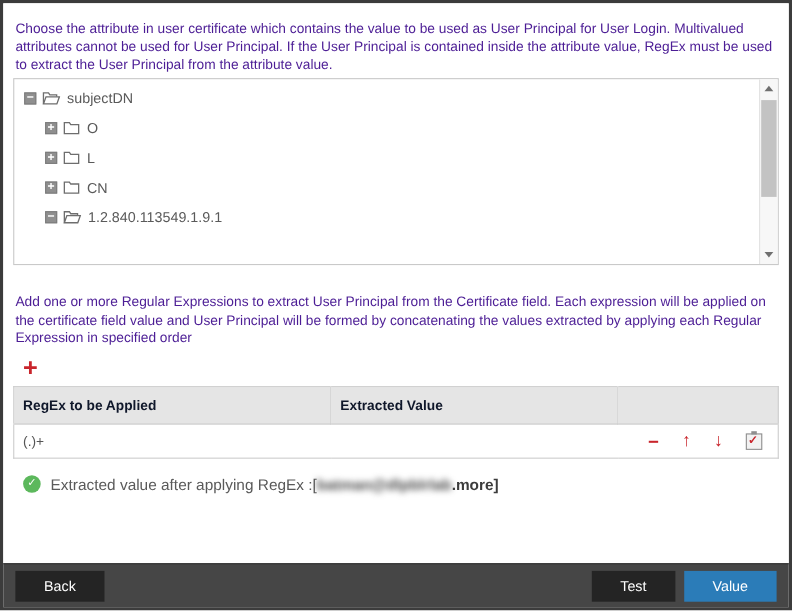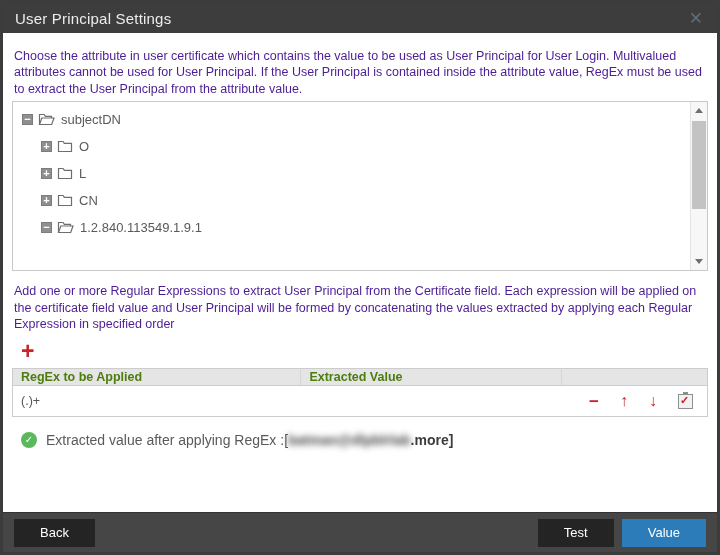--- a/index.html
+++ b/index.html
@@ -99,22 +99,22 @@
     cursor: pointer;
   }
   table.regex {
     width: 100%; border-collapse: collapse;
     margin-top: 4px;
     font-size: 12.5px;
     border: 1px solid #ccc;
   }
   table.regex th {
     background: #e5e5e5;
-    color: #4d7c0f; text-align: left; font-weight: bold;
-    height: 17px; padding: 0 8px;
+    color: #0f172a; text-align: left; font-weight: bold;
+    height: 34px; padding: 0 8px;
     border-bottom: 1px solid #ccc;
     border-right: 1px solid #d6d6d6;
   }
   table.regex th:last-child { border-right: none; }
   table.regex td {
     height: 31px; padding: 0 8px;
     color: #555; background: #fff;
   }
   .col-regex { width: 41.5%; }
   .col-extracted { width: 37.5%; }
@@ -171,24 +171,20 @@
   }
   .btn-dark { background: #242424; }
   .btn-blue { background: #2b7cb8; margin-left: 8px; min-width: 76px; }
   .footer .right { margin-left: auto; display: flex; }
 </style>
 </head>
 <body>
 
 <div class="dialog">
 
-  <div class="titlebar">
-    <span class="title">User Principal Settings</span>
-    <span class="close">✕</span>
-  </div>
 
   <div class="content">
 
     <p class="para">Choose the attribute in user certificate which contains the value to be used as User Principal for User Login. Multivalued attributes cannot be used for User Principal. If the User Principal is contained inside the attribute value, RegEx must be used to extract the User Principal from the attribute value.</p>
 
     
     <div class="tree-panel">
 
       <div class="tree-row lvl0">
         <span class="expander">−</span>
@@ -247,21 +243,21 @@
         <div class="sb-btn up">
             <span class="tri-up"></span>
           </div>
         <div class="sb-thumb"></div>
         <div class="sb-btn down">
             <span class="tri-down"></span>
           </div>
       </div>
     </div>
 
-    <p class="para" style="margin-top:12px;">Add one or more Regular Expressions to extract User Principal from the Certificate field. Each expression will be applied on the certificate field value and User Principal will be formed by concatenating the values extracted by applying each Regular Expression in specified order</p>
+    <p class="para" style="margin-top:25px;">Add one or more Regular Expressions to extract User Principal from the Certificate field. Each expression will be applied on the certificate field value and User Principal will be formed by concatenating the values extracted by applying each Regular Expression in specified order</p>
 
     <span class="add-btn">+</span>
 
     <table class="regex">
       <thead>
         <tr>
           <th class="col-regex">RegEx to be Applied</th>
           <th class="col-extracted">Extracted Value</th>
           <th class="col-actions"></th>
         </tr>

